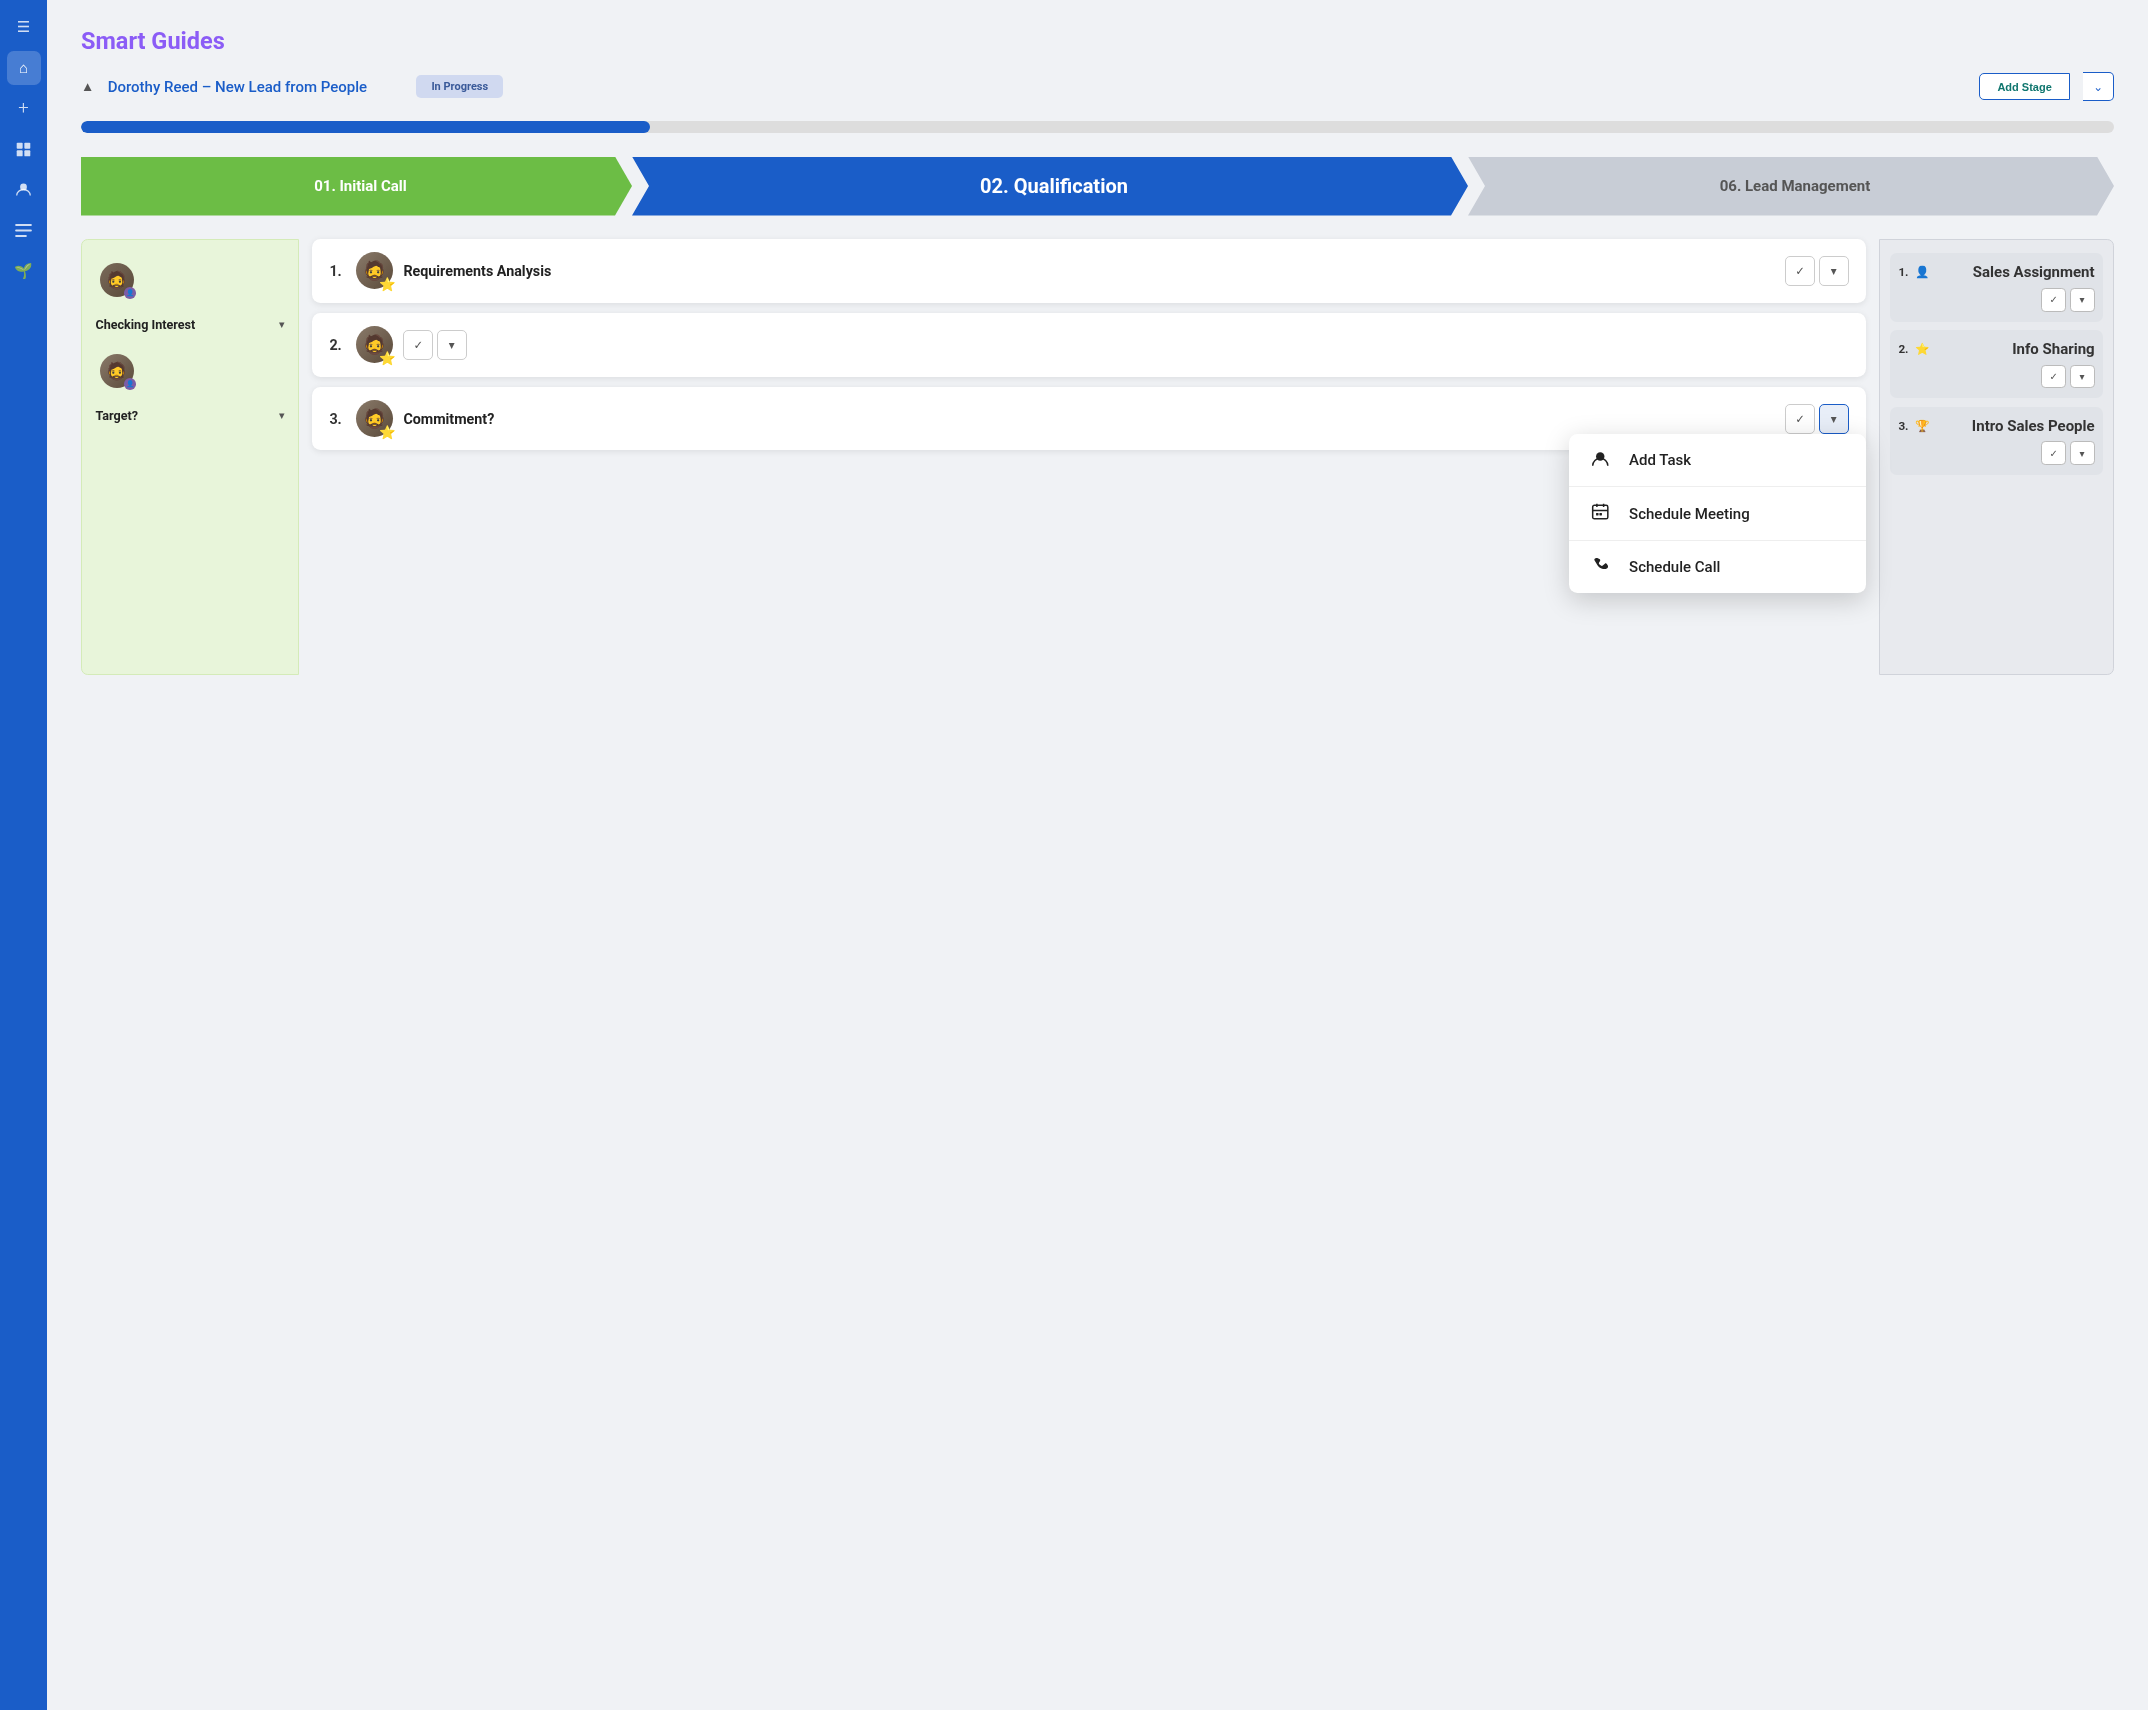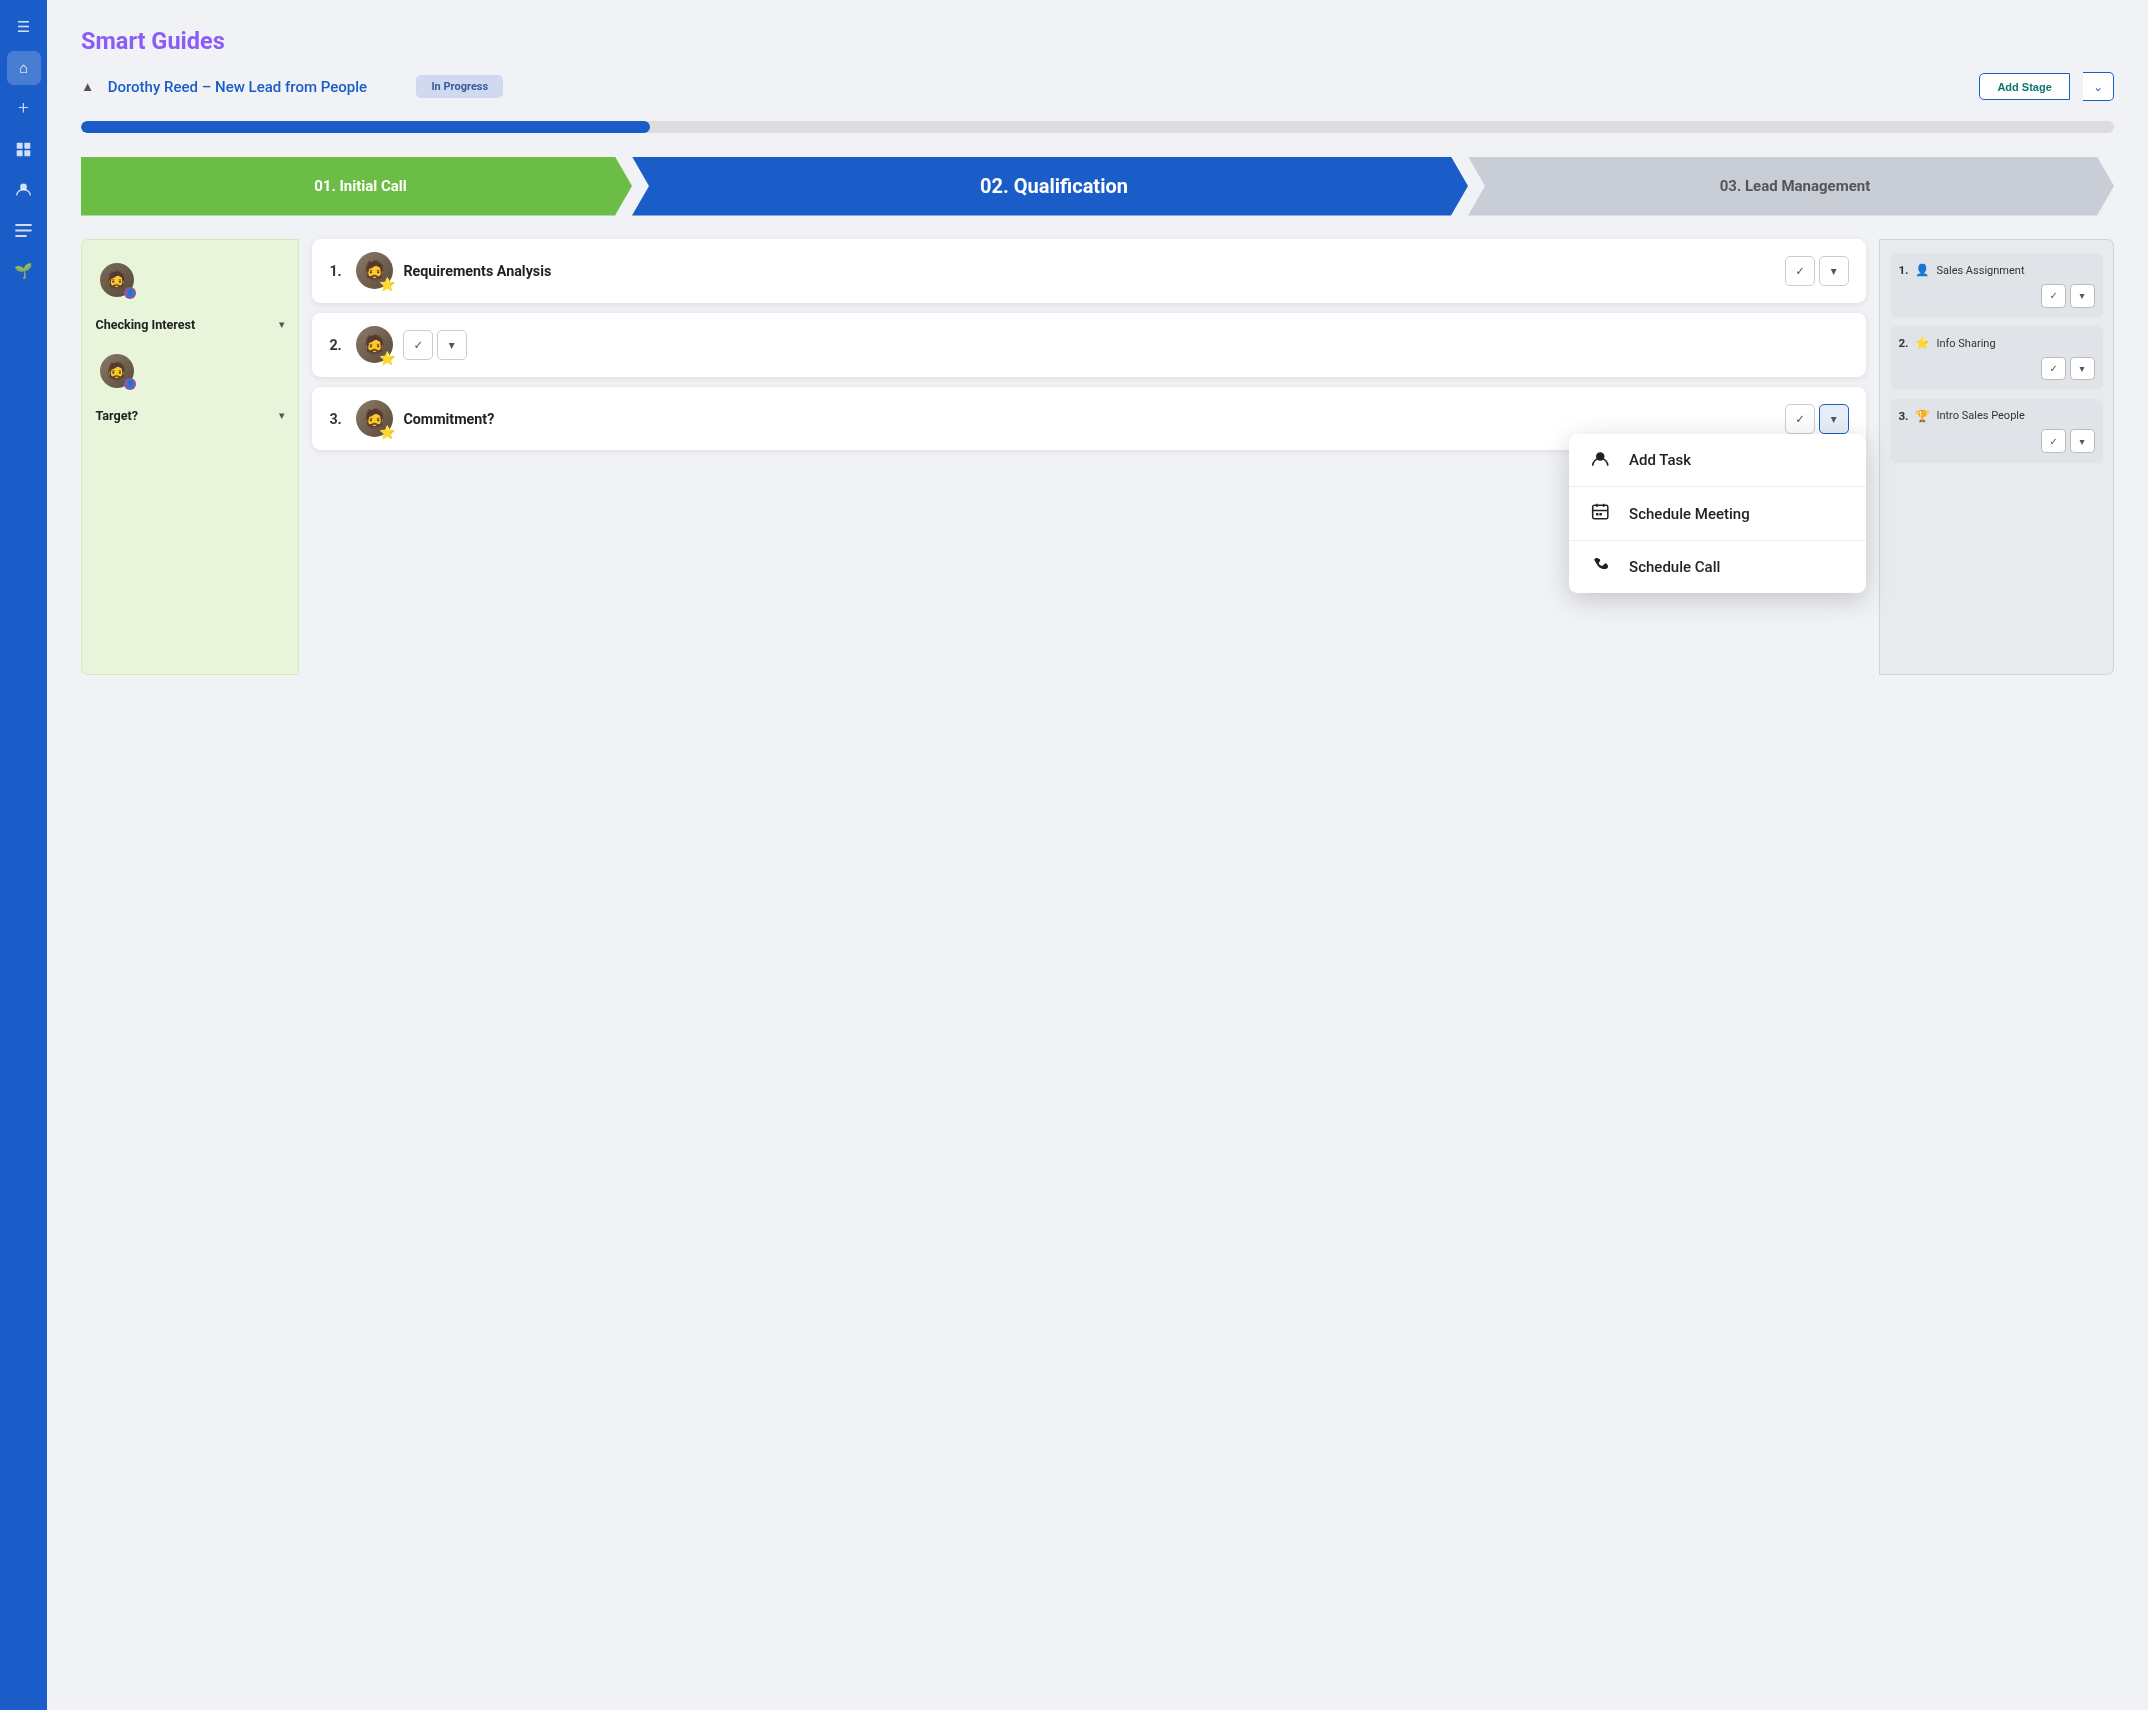--- a/index.html
+++ b/index.html
@@ -309,24 +309,25 @@
     }
     .lead-task-num {
       font-weight: 700;
       font-size: 11.7px;
       color: #333;
     }
     .lead-task-icon {
       font-size: 11.7px;
     }
     .lead-task-label {
-      font-weight: 400;
-      font-size: 11px;
+      font-weight: 700;
+      font-size: 15px;
       color: #333;
       flex: 1;
+      text-align: right;
     }
     .lead-task-actions {
       display: flex;
       gap: 3.4px;
       justify-content: flex-end;
     }
     .lead-btn {
       width: 25px;
       height: 23.5px;
       border: 1.3px solid #bbb;
@@ -424,21 +425,21 @@
   </div>
 
   <div class="stages-row">
     <div class="stage stage-completed">
       <span>01. Initial Call</span>
     </div>
     <div class="stage stage-active">
       <span>02. Qualification</span>
     </div>
     <div class="stage stage-inactive">
-      <span>03. Lead Management</span>
+      <span>06. Lead Management</span>
     </div>
   </div>
 
   <div class="columns-area">
 
     <div class="col-initial">
 
       <div class="task-item">
         <div style="position:relative; width:34px; height:34px; flex-shrink:0;">
           <div class="avatar-person" style="width:34px;height:34px;border-radius:50;font-size:17px;">🧔</div>

